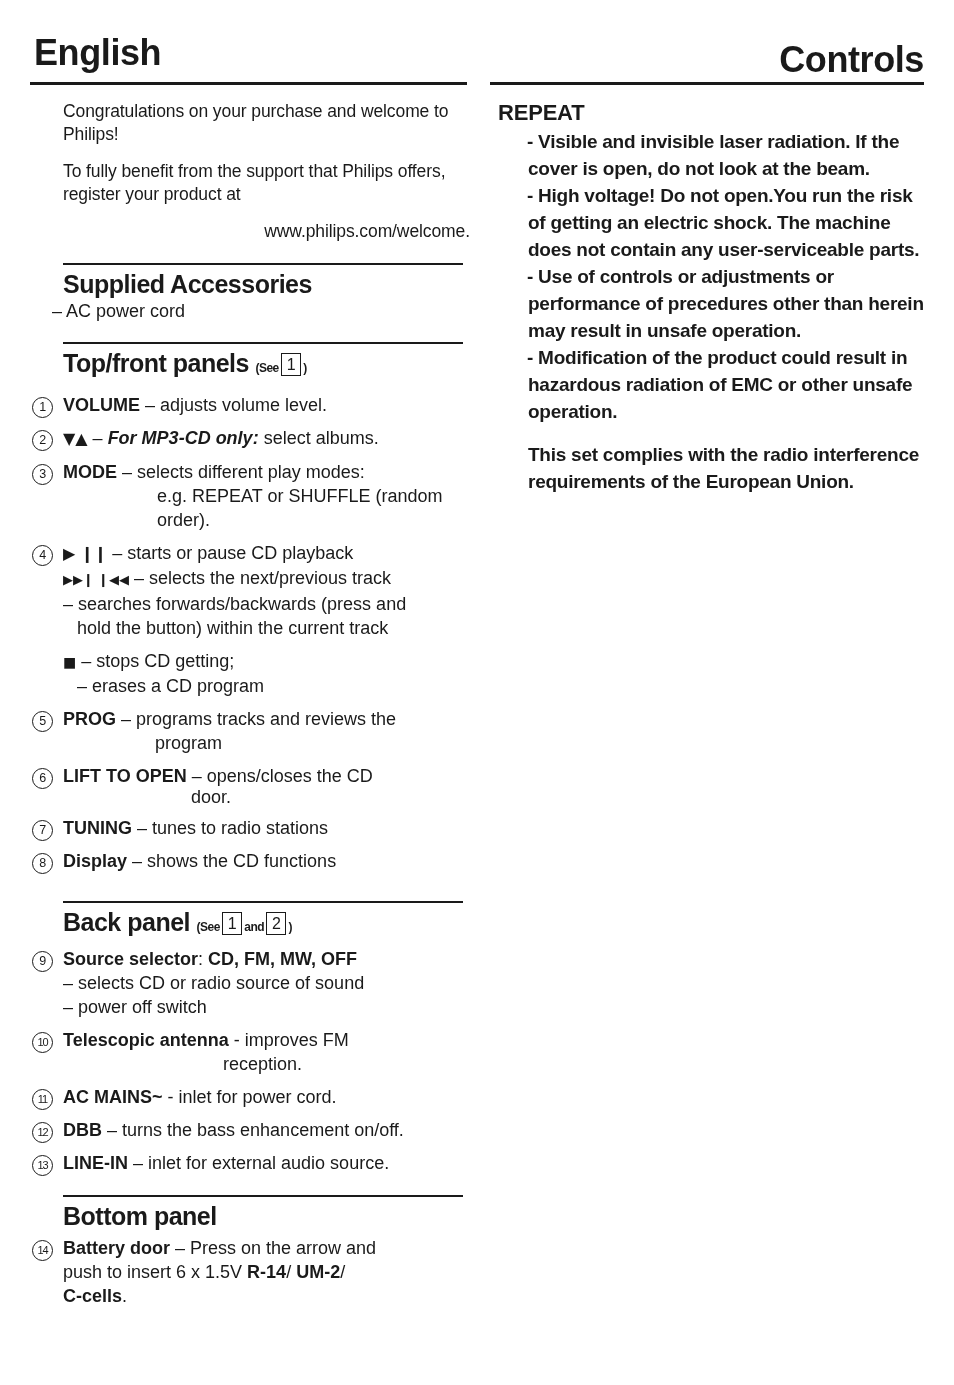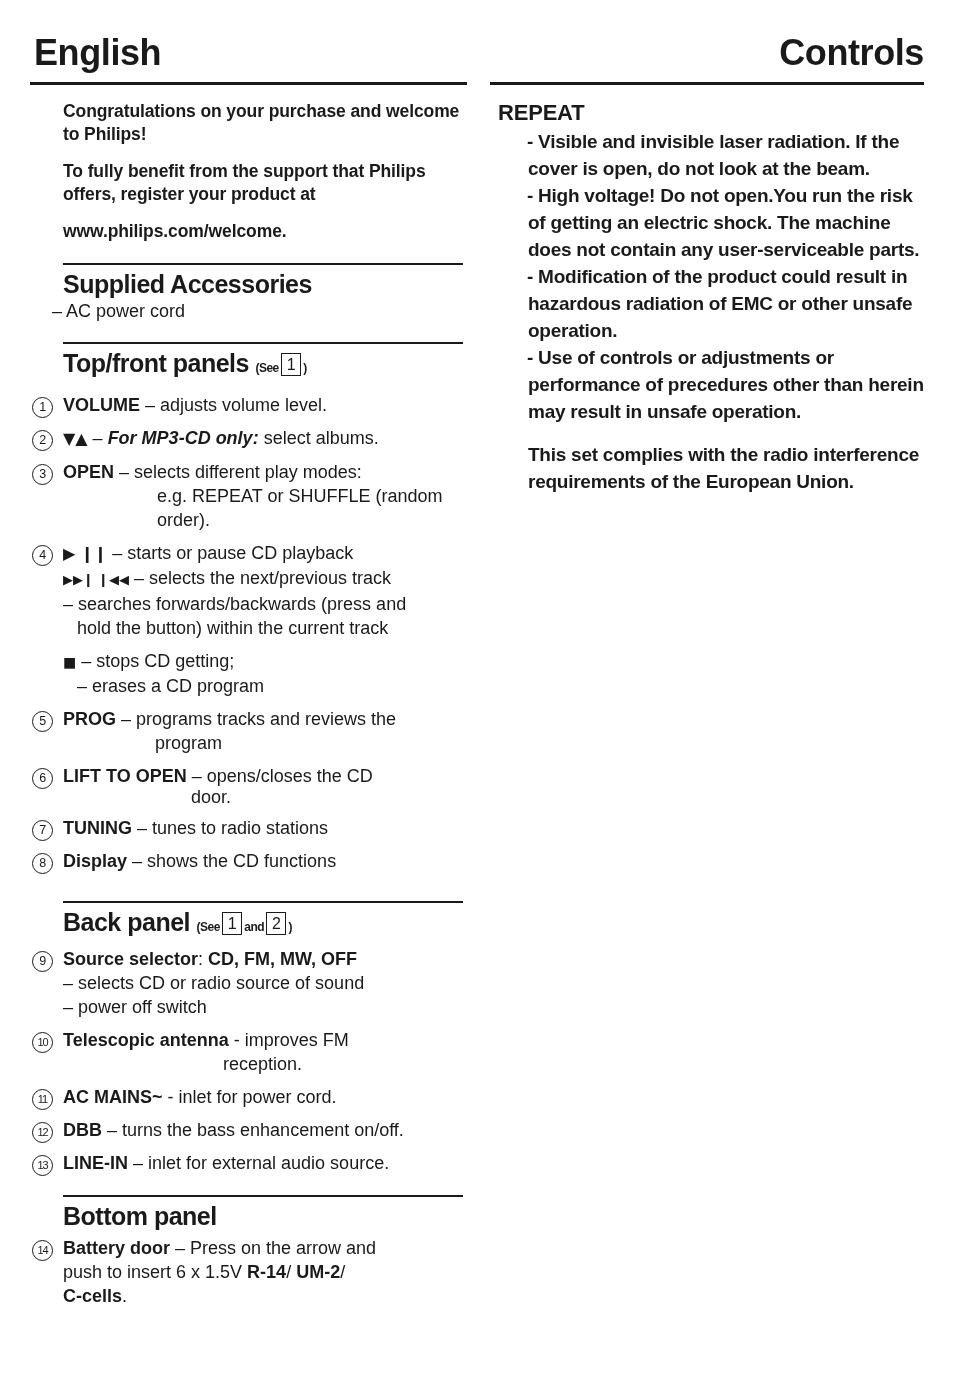--- a/index.html
+++ b/index.html
@@ -36,21 +36,21 @@
     left: 34px;
     top: 0;
     font-size: 36px;
     font-weight: bold;
     letter-spacing: -0.4px;
     line-height: 46px;
   }
   .hdr-right {
     position: absolute;
     right: 30px;
-    top: 0;
+    top: 7px;
     font-size: 36px;
     font-weight: bold;
     letter-spacing: -0.4px;
     line-height: 46px;
     text-align: right;
   }
   .hdr-rule-left {
     position: absolute;
     left: 30px;
     top: 52px;
@@ -77,28 +77,29 @@
   .col-right {
     position: absolute;
     left: 498px;
     top: 100px;
     width: 430px;
   }
 
   
   .intro-p {
     font-size: 17.5px;
-    font-weight: bold;
+    font-weight: normal;
     line-height: 23px;
     margin: 0 0 14px 0;
     padding-left: 33px;
     letter-spacing: -0.1px;
   }
   .intro-p.url {
     margin-bottom: 6px;
+    text-align: right;
   }
 
   
   .section {
     margin-top: 20px;
   }
   .sec-rule {
     height: 2px;
     background: #1a1a1a;
     margin-left: 33px;
@@ -259,21 +260,21 @@
           <span class="b">VOLUME</span><span> – adjusts volume level.</span>
         </li>
 
         <li class="ctrl-item">
           <span class="circ">2</span>
           <span class="glyph b">▼▲</span><span> – </span><span class="bi">For MP3-CD only:</span><span> select albums.</span>
         </li>
 
         <li class="ctrl-item">
           <span class="circ">3</span>
-          <span class="b">OPEN</span><span> – selects different play modes:</span>
+          <span class="b">MODE</span><span> – selects different play modes:</span>
           <span class="cont deep">e.g. REPEAT or SHUFFLE (random</span>
           <span class="cont deep">order).</span>
         </li>
 
         <li class="ctrl-item">
           <span class="circ">4</span>
           <span class="glyph">▶ ❙❙</span><span> – starts or pause CD playback</span>
           <span class="cont flush">
             <span class="glyph-sm">▶▶❙ ❙◀◀</span><span> – selects the next/previous track</span>
           </span>
@@ -369,20 +370,20 @@
     </div>
 
   </div>
 
   <div class="col-right">
     <p class="caution-title">REPEAT</p>
 
     <div class="caution-body">
       <span class="para">- Visible and invisible laser radiation. If the cover is open, do not look at the beam.</span>
       <span class="para">- High voltage! Do not open.You run the risk of getting an electric shock. The machine does not contain any user-serviceable parts.</span>
+      <span class="para">- Use of controls or adjustments or performance of precedures other than herein may result in unsafe operation.</span>
       <span class="para">- Modification of the product could result in hazardous radiation of EMC or other unsafe operation.</span>
-      <span class="para">- Use of controls or adjustments or performance of precedures other than herein may result in unsafe operation.</span>
     </div>
 
     <p class="caution-note">This set complies with the radio interference requirements of the European Union.</p>
   </div>
 
 </div>
 
 </body></html>

